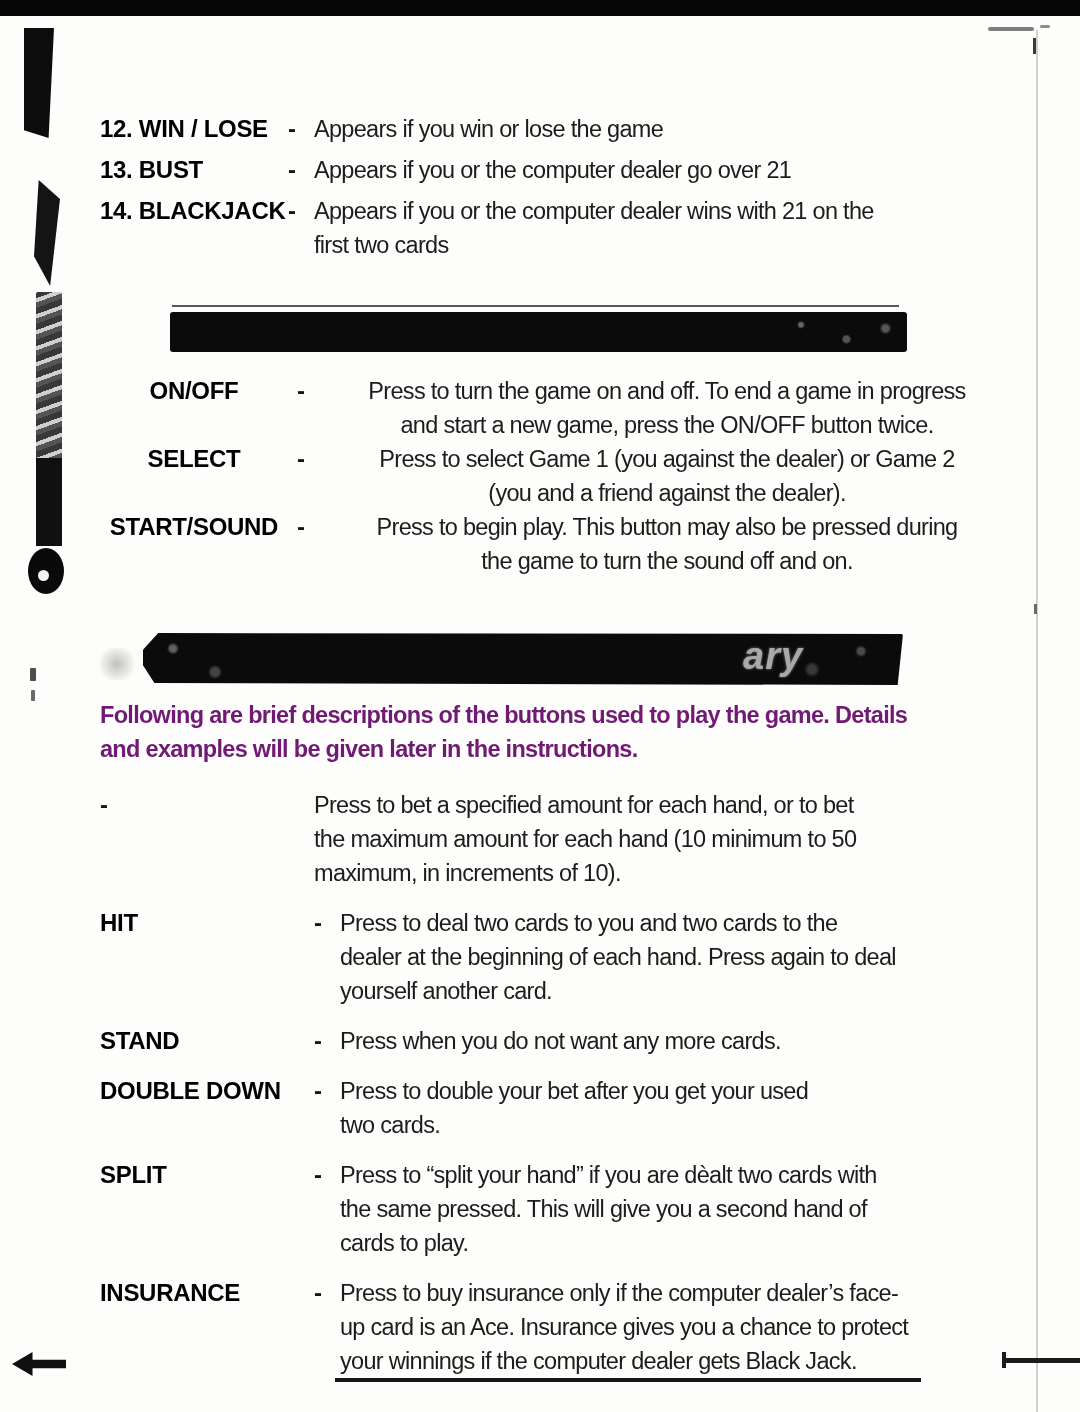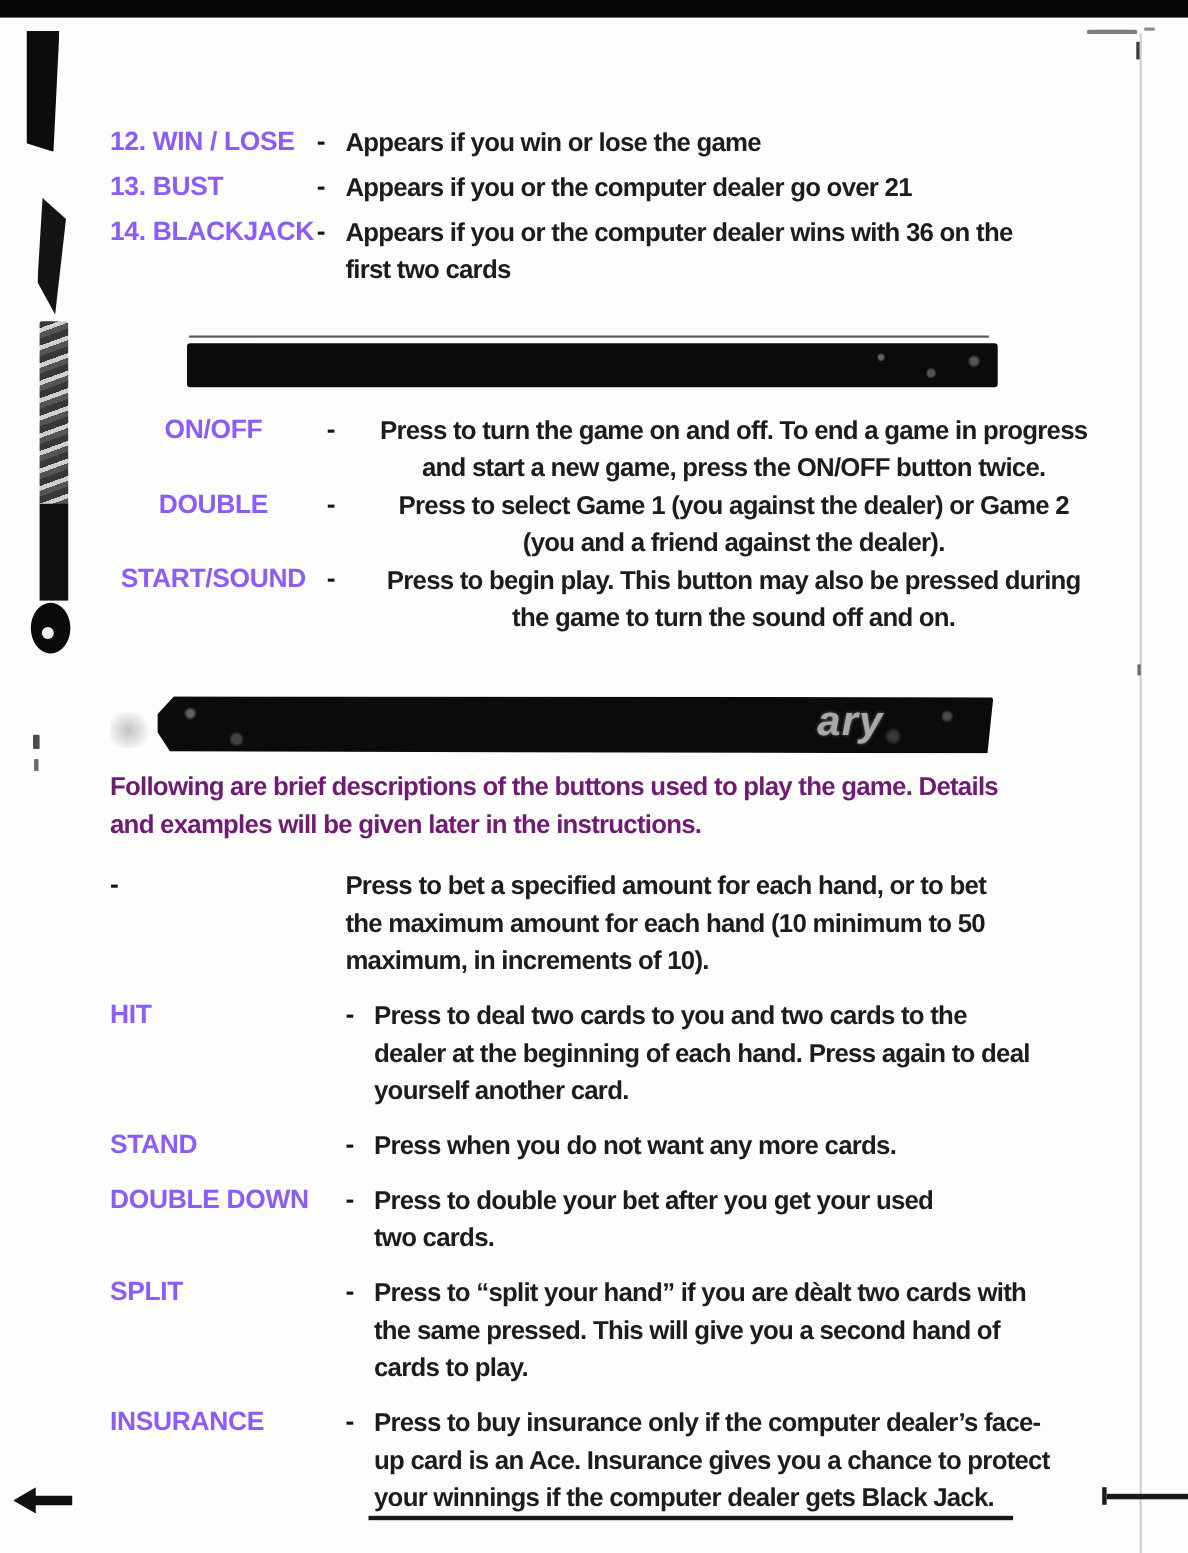--- a/index.html
+++ b/index.html
@@ -46,23 +46,23 @@
 
   .deflist { display:block; }
   .defrow { display:grid; grid-template-columns:var(--tw) 26px 1fr; }
   .indicators { --tw:188px; }
   .controls   { --tw:188px; }
   .buttons    { --tw:214px; }
   .indicators .defrow { margin-bottom:7px; }
   .controls   .defrow { margin-bottom:0;text-align:center; }
   .buttons    .defrow { margin-bottom:16px; }
 
-  .term { font-size:24px; font-weight:bold; letter-spacing:-0.3px; line-height:34px; color:#8b5cf6; }
+  .term { font-size:24px; font-weight:bold; letter-spacing:-0.3px; line-height:34px; color:#000000; }
   .sep  { font-size:24px; font-weight:bold; line-height:34px; color:#151515; }
-  .desc { font-size:23.5px; font-weight:bold; letter-spacing:-0.7px; line-height:34px;
+  .desc { font-size:23.5px; font-weight:normal; letter-spacing:-0.7px; line-height:34px;
           color:#1c1c1c; white-space:pre; }
 
   .intro { font-size:23.5px; font-weight:bold; letter-spacing:-0.7px; line-height:34px;
            color:#701a75; white-space:pre; margin:13px 0 22px 0; }
 
   
   .banner1 { position:relative; margin:50px 0 22px 70px; width:737px; height:40px; }
   .banner1 .banner-rule { position:absolute; top:-7px; left:2px; right:8px; height:2px;
     background:#3c3c3c; opacity:.85; }
   .banner1 .banner-bar { position:absolute; inset:0; background:#0b0b0b; border-radius:3px; }
@@ -103,39 +103,39 @@
         <span class="desc">Appears if you win or lose the game</span>
       </div>
       <div class="defrow">
         <span class="term">13. BUST</span>
         <span class="sep">-</span>
         <span class="desc">Appears if you or the computer dealer go over 21</span>
       </div>
       <div class="defrow">
         <span class="term">14. BLACKJACK</span>
         <span class="sep">-</span>
-        <span class="desc">Appears if you or the computer dealer wins with 36 on the
+        <span class="desc">Appears if you or the computer dealer wins with 21 on the
 first two cards</span>
       </div>
     </section>
 
     <div class="banner1">
       <div class="banner-rule"></div>
       <div class="banner-bar"></div>
     </div>
 
     <section class="deflist controls">
       <div class="defrow">
         <span class="term">ON/OFF</span>
         <span class="sep">-</span>
         <span class="desc">Press to turn the game on and off. To end a game in progress
 and start a new game, press the ON/OFF button twice.</span>
       </div>
       <div class="defrow">
-        <span class="term">DOUBLE</span>
+        <span class="term">SELECT</span>
         <span class="sep">-</span>
         <span class="desc">Press to select Game 1 (you against the dealer) or Game 2
 (you and a friend against the dealer).</span>
       </div>
       <div class="defrow">
         <span class="term">START/SOUND</span>
         <span class="sep">-</span>
         <span class="desc">Press to begin play. This button may also be pressed during
 the game to turn the sound off and on.</span>
       </div>

